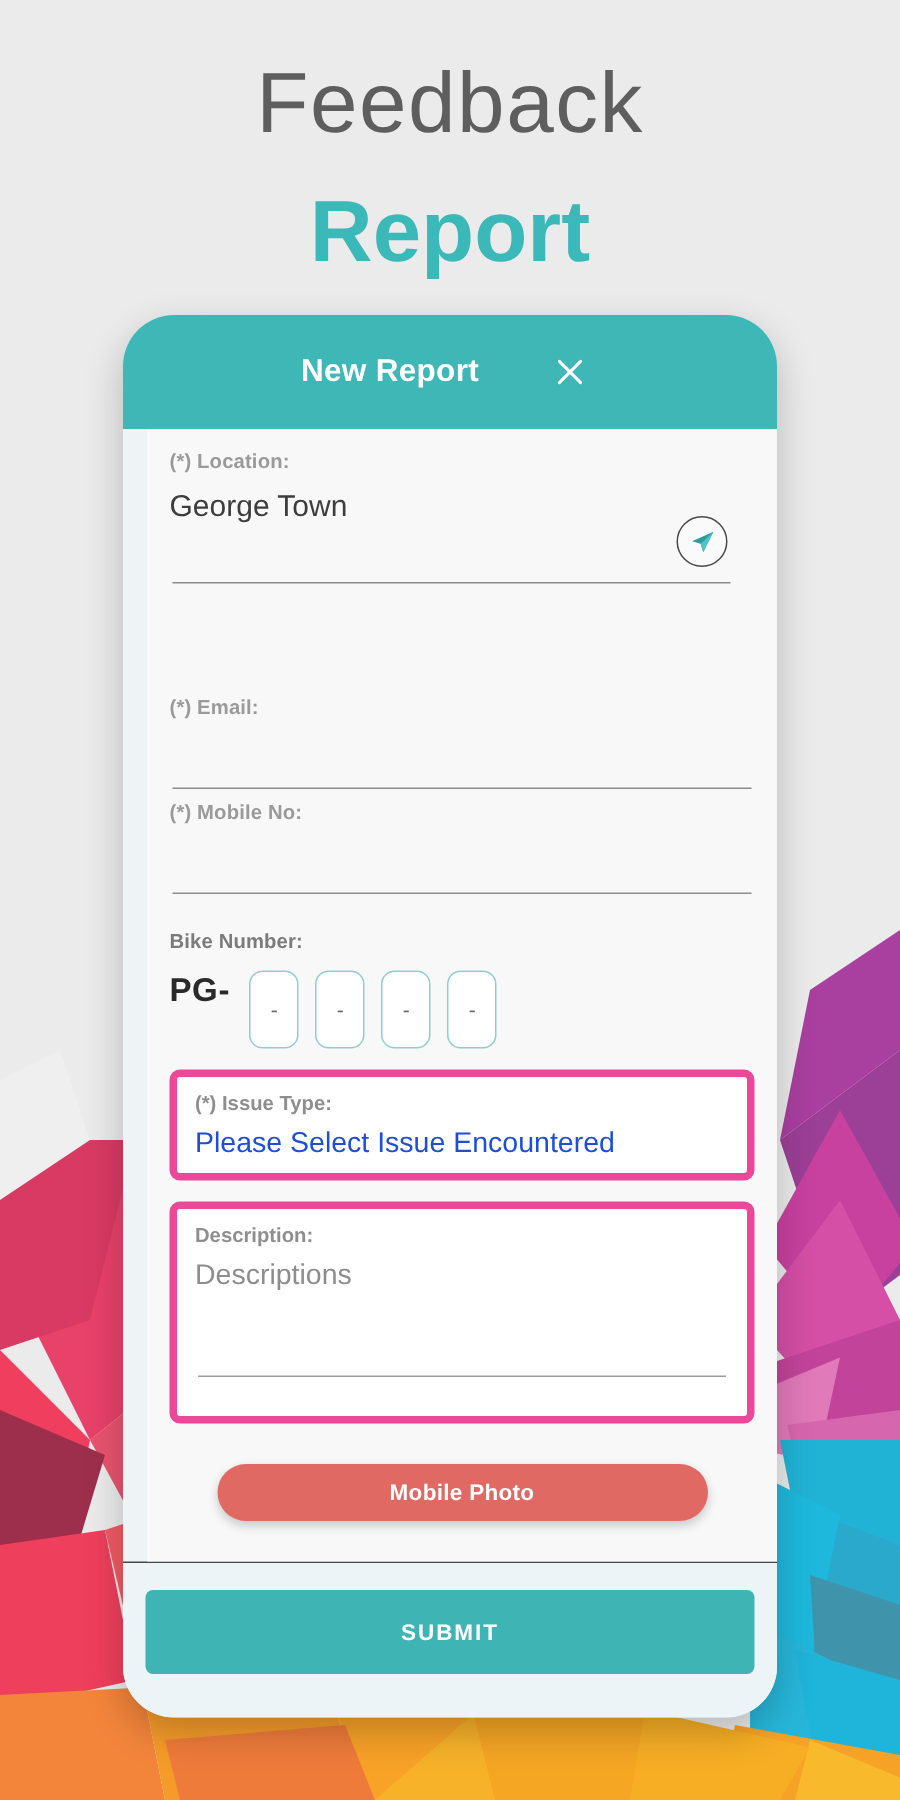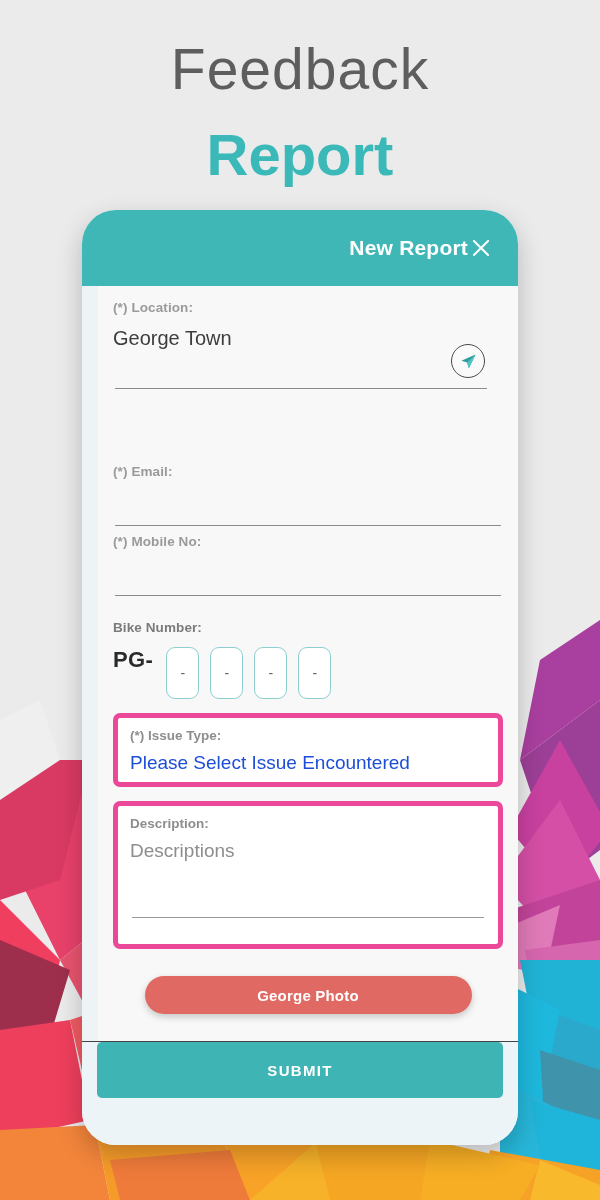--- a/index.html
+++ b/index.html
@@ -63,23 +63,24 @@
     z-index: 4;
     display: flex;
     flex-direction: column;
   }
 
   .modal-header {
     height: 76px;
     background: #3fb7b7;
     display: flex;
     align-items: center;
-    justify-content: flex-end;
+    justify-content: center;
     padding: 0 24px 0 18px;
     flex: 0 0 auto;
+    gap: 48px;
   }
   .modal-title {
     color: #ffffff;
     font-size: 21px;
     font-weight: bold;
     letter-spacing: 0.2px;
   }
   .close-icon {
     width: 26px;
     height: 26px;
@@ -236,20 +237,21 @@
   }
 
   .footer-bar {
     flex: 0 0 auto;
     height: 104px;
     background: #edf4f7;
     border-top: 1.5px solid #444;
     display: flex;
     align-items: flex-start;
     justify-content: center;
+    padding-top: 18px;
   }
   .submit-btn {
     width: 406px;
     height: 56px;
     background: #3fb4b4;
     border: none;
     border-radius: 5px;
     color: #ffffff;
     font-size: 15px;
     font-weight: bold;
@@ -352,19 +354,19 @@
       <div class="boxed-label">(*) Issue Type:</div>
       <div class="box-value">Please Select Issue Encountered</div>
     </div>
 
     <div class="bordered-box desc-box">
       <div class="boxed-label">Description:</div>
       <div class="box-value" style="color:#8d8d8d">Descriptions</div>
       <div class="desc-underline"></div>
     </div>
 
-    <button class="upload-btn">George Photo</button>
+    <button class="upload-btn">Mobile Photo</button>
   </div>
 
   <div class="footer-bar">
     <button class="submit-btn">SUBMIT</button>
   </div>
 </div>
 
 </body></html>

